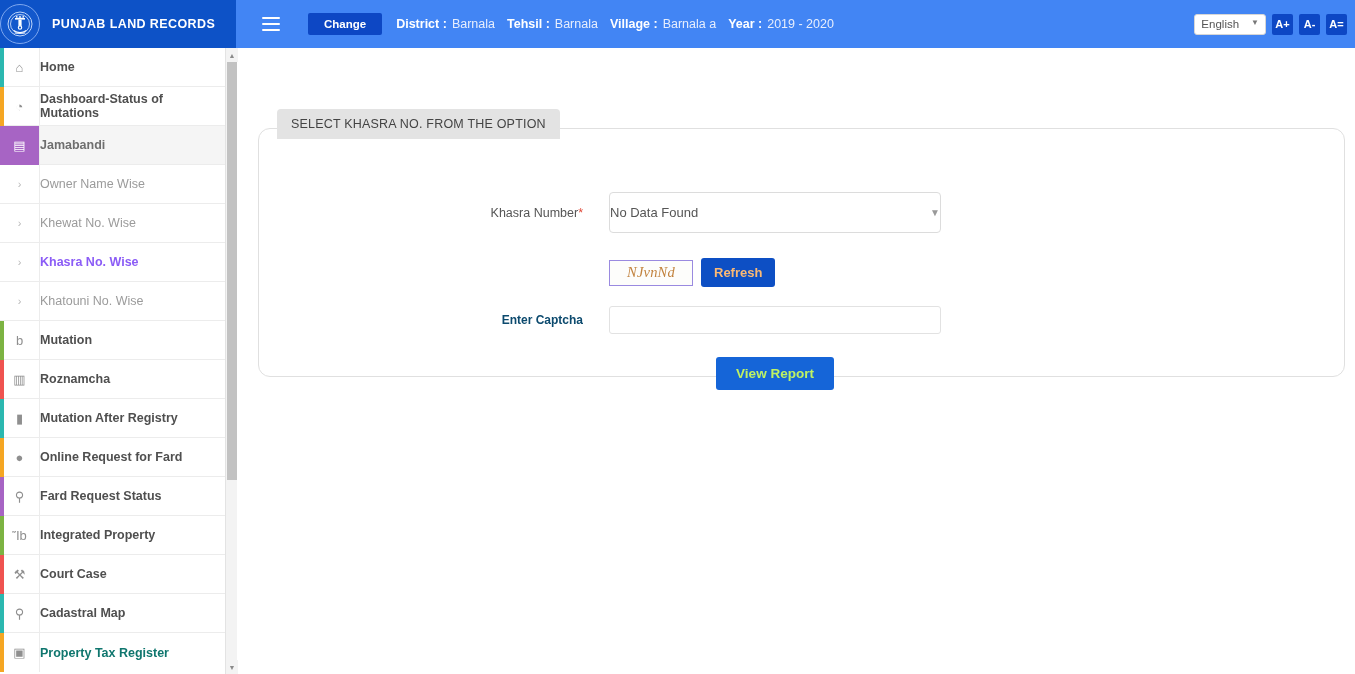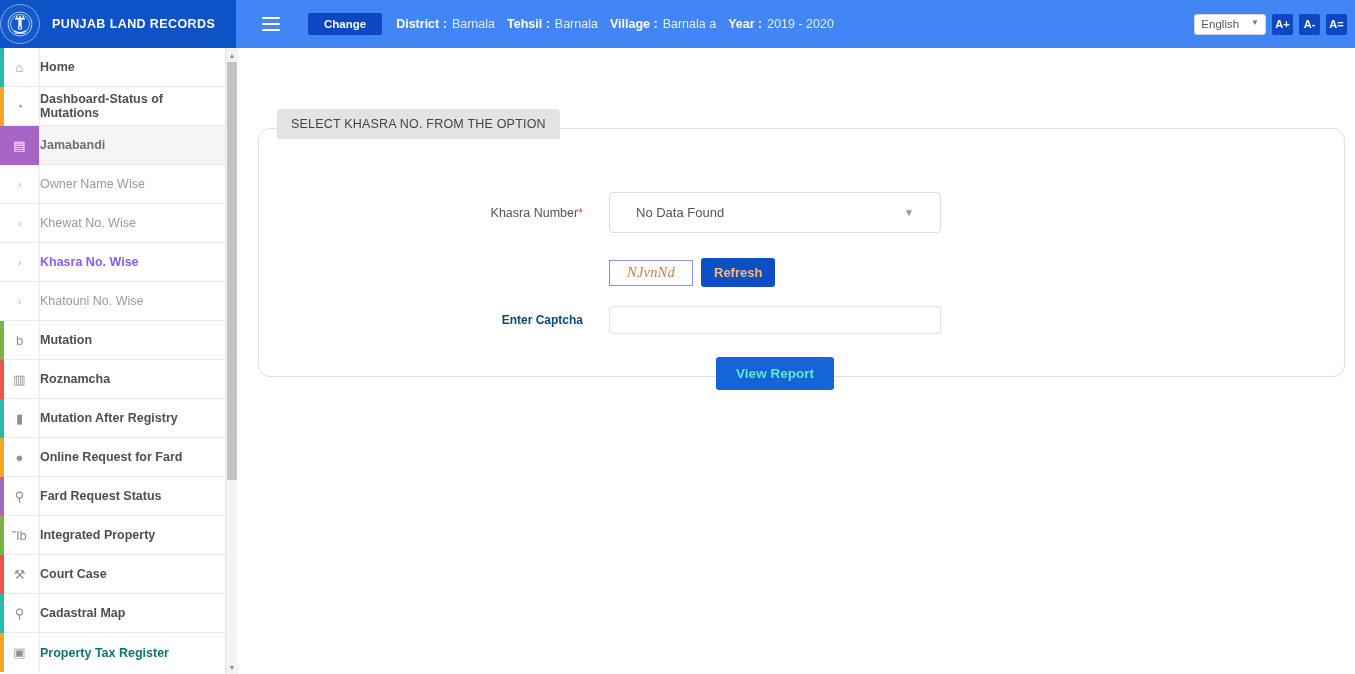--- a/index.html
+++ b/index.html
@@ -156,21 +156,21 @@
     font-size: 12.5px; color: #555;
   }
   .flabel .req { color: #e04a3a; }
   .flabel.b { font-weight: bold; color: #0c4a6e; font-size: 12px; }
 
   .r1 { position: absolute; left: 0; top: 63px; width: 100%; }
   .ddl {
     width: 332px; height: 41px;
     border: 1px solid #dcdcdc; border-radius: 4px;
     background: #fff; display: flex; align-items: center;
-    padding: 0 26px; font-size: 13px; color: #555; cursor: pointer;
+    padding: 0 0; font-size: 13px; color: #555; cursor: pointer;
   }
   .ddl .cv { margin-left: auto; font-size: 10px; color: #999; }
 
   .r2 { position: absolute; left: 0; top: 129px; width: 100%; }
   .cap-img {
     width: 84px; height: 26px;
     border: 1.6px solid #9a8ae0; background: #fdfdfb;
     display: flex; align-items: center; justify-content: center;
     font-family: "Liberation Serif", serif; font-style: italic;
     font-size: 14.5px; color: #c2833f; letter-spacing: .2px;
@@ -188,21 +188,21 @@
     width: 332px; height: 28px;
     border: 1px solid #e2e2e2; border-radius: 3px;
     background: #fff; padding: 0 10px; font-size: 13px;
     color: #444; outline: none;
     font-family: "Liberation Sans", sans-serif;
   }
 
   .r4 { position: absolute; left: 350px; top: 228px; width: 332px;
         display: flex; justify-content: center; }
   .view-btn {
-    background: #1565d8; color: #5eead4; border: none; border-radius: 3px;
+    background: #1565d8; color: #bef264; border: none; border-radius: 3px;
     font-size: 13.5px; font-weight: bold;
     padding: 9px 20px; cursor: pointer;
   }
 </style>
 </head>
 <body>
 
 <div class="topbar">
   <div class="brand">
     <div class="emblem">

